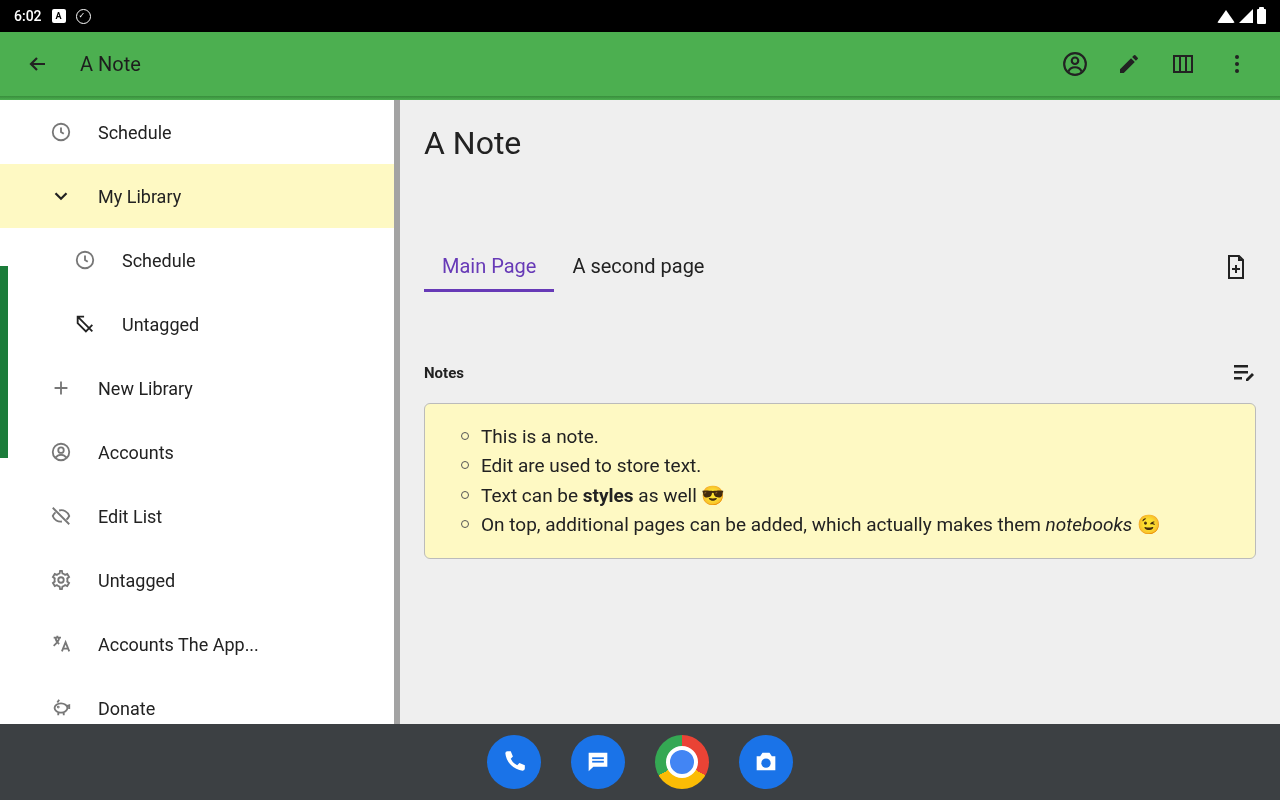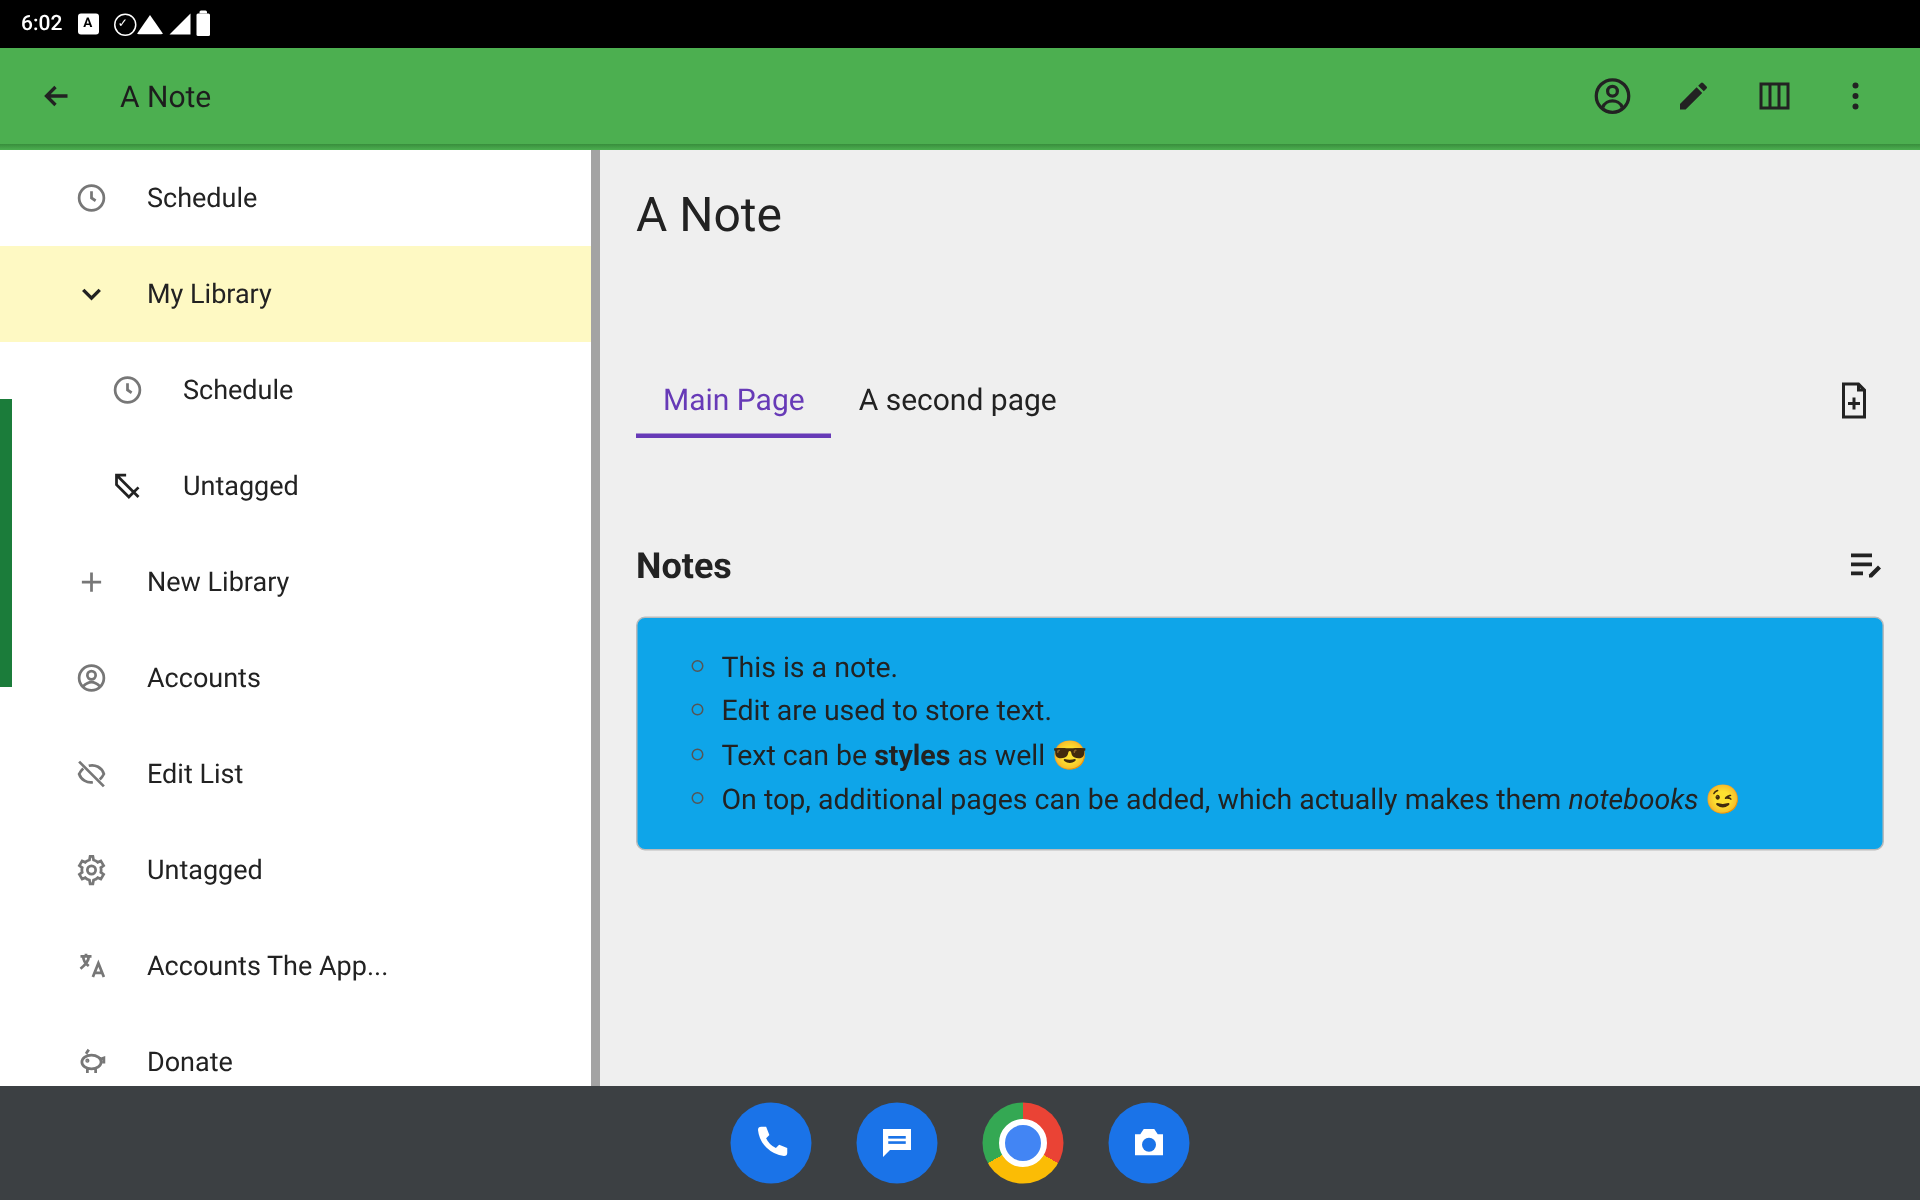--- a/index.html
+++ b/index.html
@@ -1,18 +1,18 @@
 <!DOCTYPE html>
 <html><head>
 <meta charset="utf-8">
 <style>
 * { margin:0; padding:0; box-sizing:border-box; font-family:Roboto,-apple-system,sans-serif; }
 html,body { width:1280px; height:800px; overflow:hidden; background:#000; }
 
-.status-bar { height:32px; background:#000; color:#fff; display:flex; align-items:center; padding:0 14px; font-size:14px; font-weight:500; }
+.status-bar { height:32px; background:#000; color:#fff; display:flex; align-items:center; justify-content:space-between; padding:0 14px; font-size:14px; font-weight:500; }
 .status-left { display:flex; align-items:center; gap:10px; }
 .status-right { display:flex; align-items:center; gap:4px; }
 .status-small-box { width:14px; height:14px; background:#fff; color:#000; display:flex; align-items:center; justify-content:center; font-size:9px; font-weight:700; border-radius:2px; }
 .status-circle { width:15px; height:15px; border:1.6px solid #fff; border-radius:50%; position:relative; }
 .status-circle::after { content:"✓"; color:#fff; font-size:8px; position:absolute; top:1px; left:2px; }
 .wifi-icon { width:0; height:0; border-left:9px solid transparent; border-right:9px solid transparent; border-bottom:13px solid #fff; border-radius:2px; }
 .signal-icon { width:0; height:0; border-left:14px solid transparent; border-bottom:14px solid #fff; }
 .battery-icon { width:9px; height:15px; background:#fff; border-radius:1px; position:relative; }
 .battery-icon::before { content:""; position:absolute; top:-2px; left:2px; width:5px; height:2px; background:#fff; border-radius:1px 1px 0 0; }
 
@@ -34,22 +34,22 @@
 
 .main { flex:1; background:#efefef; padding:24px 24px 0 24px; position:relative; }
 .main-title { font-size:32px; color:#222; font-weight:400; margin-bottom:80px; }
 .tab-row { display:flex; align-items:center; border-bottom:1px solid transparent; }
 .tab { padding:12px 18px 14px 18px; font-size:20px; cursor:pointer; color:#222; position:relative; }
 .tab.active { color:#673ab7; }
 .tab.active::after { content:""; position:absolute; left:0; right:0; bottom:0; height:3px; background:#673ab7; }
 .tab-row .spacer { flex:1; }
 .add-page-btn { width:40px; height:40px; display:flex; align-items:center; justify-content:center; cursor:pointer; }
 .notes-head { display:flex; align-items:center; justify-content:space-between; margin-top:70px; margin-bottom:20px; }
-.notes-head h2 { font-size:24px; font-weight:700; color:#222; }
-.notes-card { border:1.5px solid #bbb; border-radius:6px; padding:18px 28px; background:#0ea5e9; }
+.notes-head h2 { font-size:15px; font-weight:700; color:#222; }
+.notes-card { border:1.5px solid #bbb; border-radius:6px; padding:18px 28px; background:#fef9c3; }
 .notes-card ul { list-style:none; }
 .notes-card li { font-size:19px; line-height:1.55; color:#222; position:relative; padding-left:28px; }
 .notes-card li::before { content:""; position:absolute; left:8px; top:10px; width:6px; height:6px; border:1px solid #555; border-radius:50%; }
 .notes-card li b { font-weight:700;margin-top:19px; }
 .notes-card li i { }
 
 .nav-bar { height:76px; background:#3c4043; display:flex; align-items:center; justify-content:center; gap:30px; }
 .nav-icon { width:54px; height:54px; border-radius:50%; display:flex; align-items:center; justify-content:center; cursor:pointer; }
 .nav-phone { background:#1a73e8; }
 .nav-msg { background:#1a73e8; }

